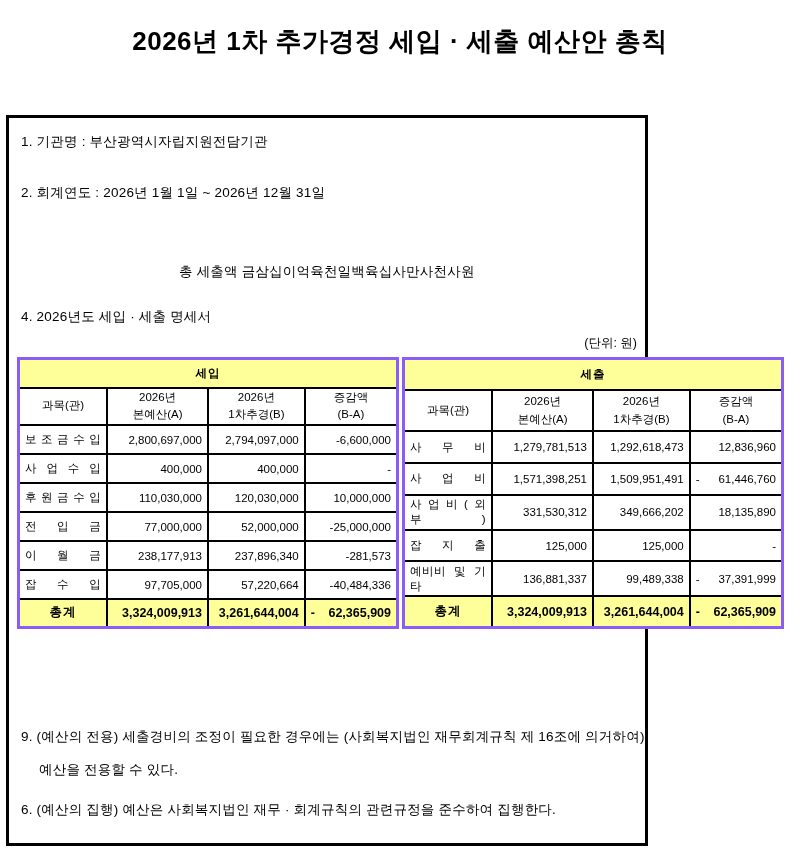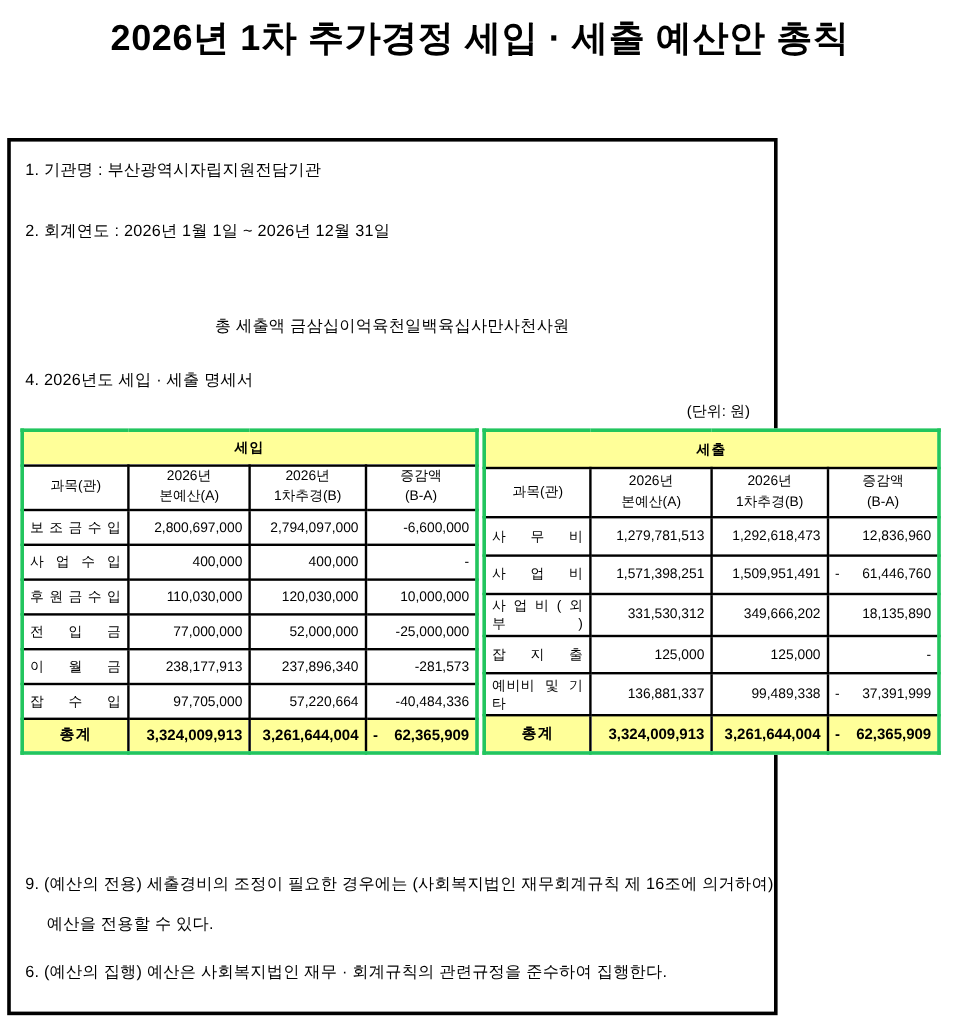--- a/index.html
+++ b/index.html
@@ -2,33 +2,33 @@
 <html style="--hl: #FFFF99;"><head>
 <meta charset="utf-8">
 <style>
   html,body{margin:0;padding:0;}
   body{
     width:800px;height:860px;position:relative;background:#ffffff;color:#000;
     font-family:"Liberation Sans","DejaVu Sans",sans-serif;
     -webkit-font-smoothing:antialiased;
   }
   .page-title{
-    position:absolute;top:12px;left:0;width:800px;text-align:center;
-    font-size:30px;font-weight:bold;letter-spacing:0.5px;
+    position:absolute;top:24px;left:0;width:800px;text-align:center;
+    font-size:26px;font-weight:bold;letter-spacing:0.5px;
   }
   .doc-box{
     position:absolute;left:6px;top:115px;width:642px;height:731px;
     border:3px solid #000;box-sizing:border-box;
   }
   .clause{position:absolute;font-size:13.5px;white-space:nowrap;letter-spacing:0.2px;}
   .unit-note{position:absolute;font-size:12.5px;}
   .tables-wrap{position:absolute;left:8px;top:239px;display:flex;gap:3px;}
   table.doc-table{
     border-collapse:collapse;table-layout:fixed;background:#fff;
-    border:3px solid #22c55e;width:382px;
+    border:3px solid #8b5cf6;width:382px;
   }
   table.doc-table td{
     border:2px solid #000;font-size:11.5px;padding:0 5px;height:29px;
     overflow:hidden;box-sizing:border-box;vertical-align:middle;
   }
   td.sec-head{
     height:21px;background:var(--hl);font-weight:bold;font-size:13.5px;
     text-align:center;letter-spacing:1px;
   }
   td.col-head{height:44px;text-align:center;font-size:12.5px;line-height:1.55;}
@@ -42,21 +42,21 @@
 <body>
 
 <div class="page-title">2026년 1차 추가경정 세입 · 세출 예산안 총칙</div>
 
 <div class="doc-box">
 
   <div class="clause" style="left:12px;top:15px;">1. 기관명 : 부산광역시자립지원전담기관</div>
   <div class="clause" style="left:12px;top:66px;">2. 회계연도 : 2026년 1월 1일 ~ 2026년 12월 31일</div>
   <div class="clause" style="left:170px;top:145px;">총 세출액 금삼십이억육천일백육십사만사천사원</div>
   <div class="clause" style="left:12px;top:190px;">4. 2026년도 세입 · 세출 명세서</div>
-  <div class="unit-note" style="right:20px;top:217px;margin-left:16px;">(단위: 원)</div>
+  <div class="unit-note" style="right:8px;top:217px;margin-left:16px;">(단위: 원)</div>
 
   <div class="tables-wrap">
 
     <table class="doc-table">
       <colgroup>
           <col style="width:88px;">
           <col style="width:100px;">
           <col style="width:96px;">
           <col style="width:92px;">
         </colgroup>

